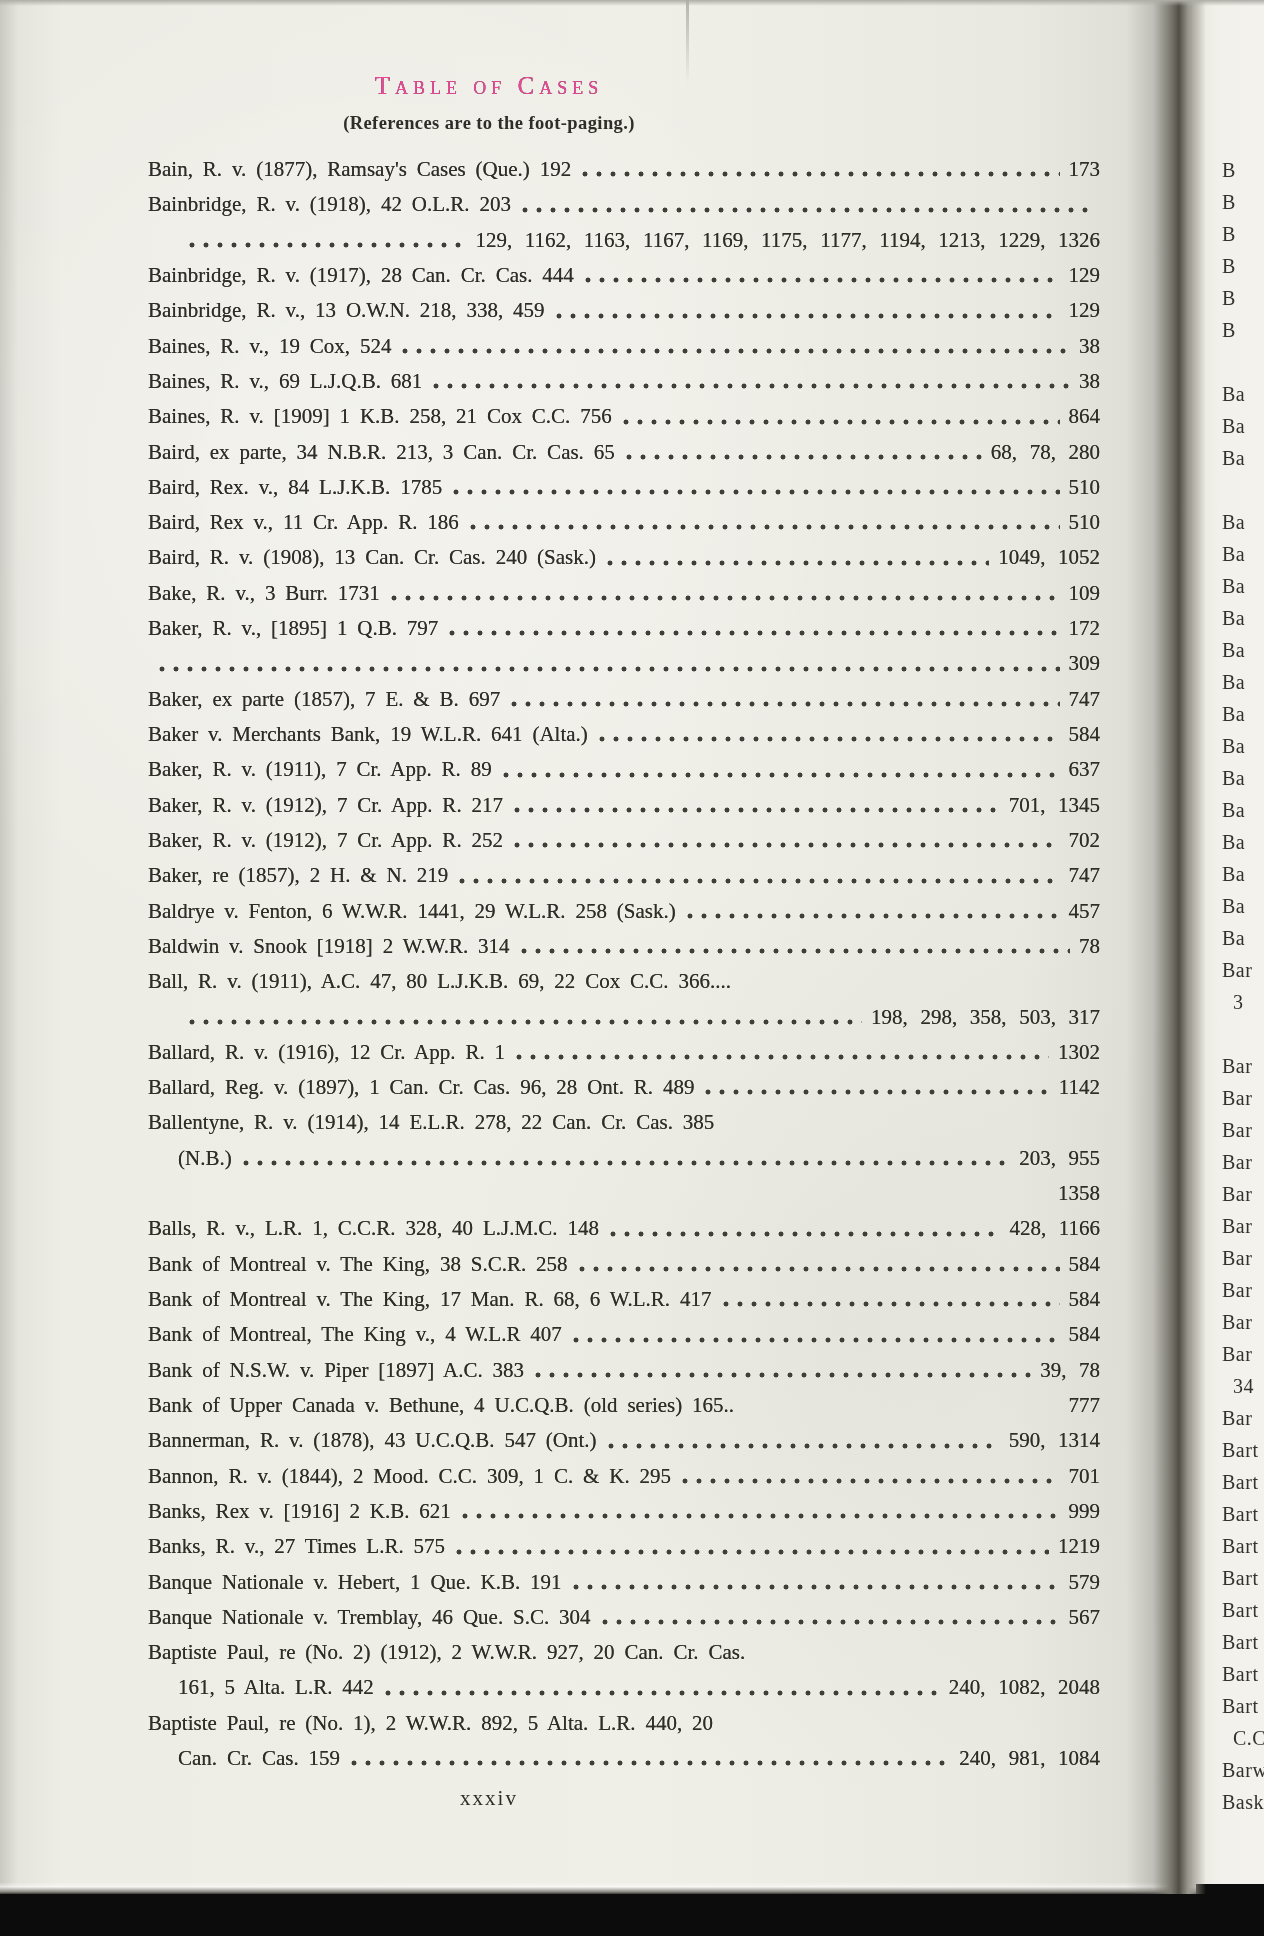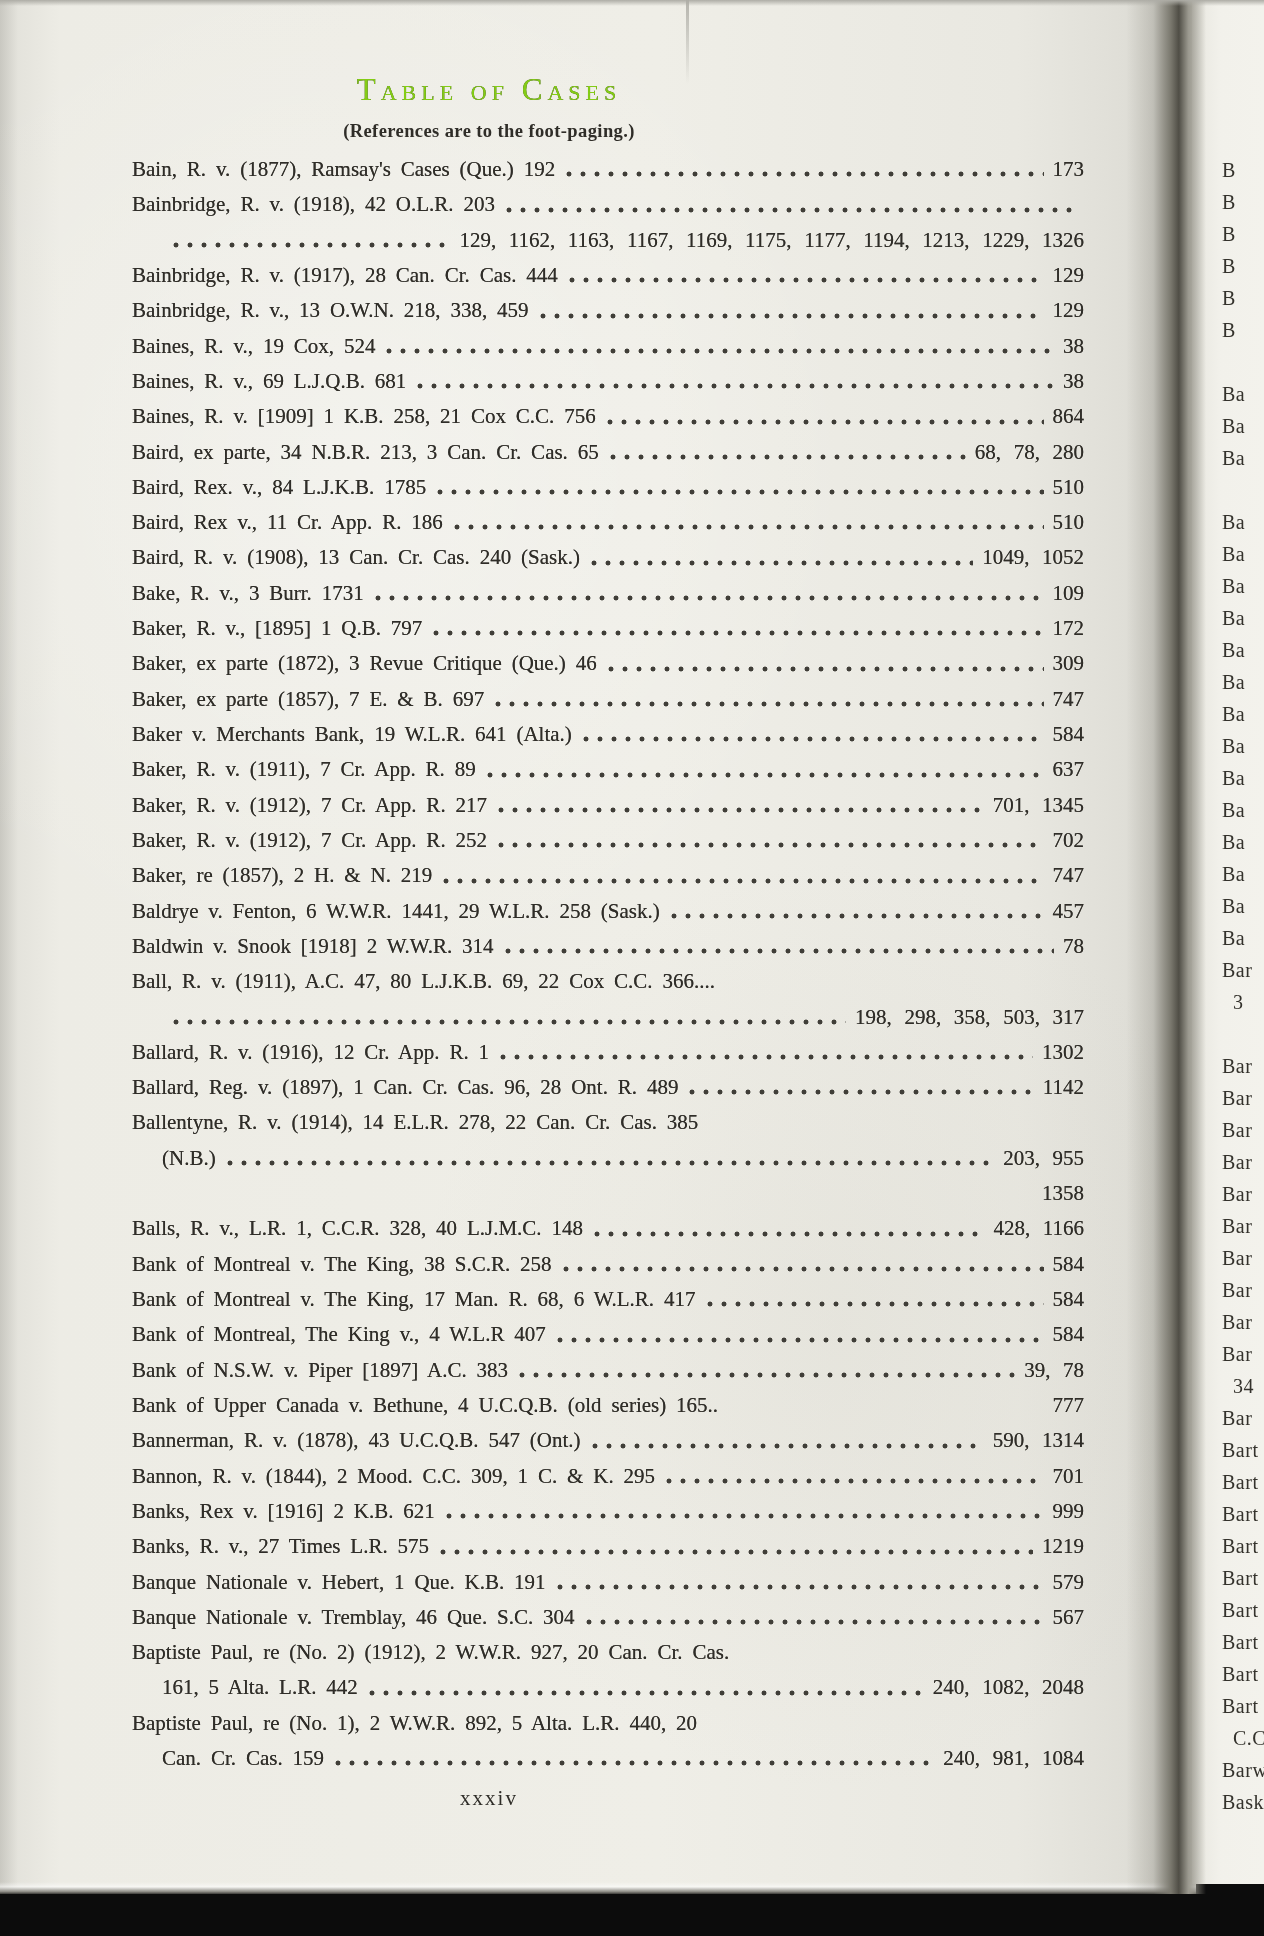--- a/index.html
+++ b/index.html
@@ -39,26 +39,26 @@
   }
   .frag{height:32px;}
   
   .crease{position:absolute;left:686px;top:0;width:3px;height:84px;
     background:linear-gradient(180deg,#b5b4ad,rgba(0,0,0,0));z-index:4;}
   .top-edge{position:absolute;left:0;top:0;width:100%;height:6px;
     background:linear-gradient(180deg,#aeada6,rgba(0,0,0,0));z-index:5;}
   
   .headings{position:absolute;left:28px;top:0;width:922px;text-align:center;z-index:2;}
   .title{
-    margin-top:72px;font-size:31px;font-variant:small-caps;letter-spacing:5px;
-    color:#84cc16;text-shadow:0 0 0.5px #2e2c27;
+    margin-top:72px;font-size:25px;font-variant:small-caps;letter-spacing:5px;
+    color:#ec4899;text-shadow:0 0 0.5px #2e2c27;
   }
   .subtitle{margin-top:13px;font-size:18.5px;font-weight:bold;letter-spacing:0.4px;}
   
-  .case-list{position:absolute;left:132px;top:152px;width:952px;z-index:2;}
+  .case-list{position:absolute;left:148px;top:152px;width:952px;z-index:2;}
   .row{display:flex;align-items:baseline;height:35.32px;line-height:35.32px;
     font-size:21px;text-shadow:0 0 0.4px rgba(47,45,40,0.8);}
   .row.ind{padding-left:30px;}
   .txt{white-space:pre;word-spacing:0.22em;}
   .lead{
     flex:1 1 auto;align-self:flex-end;height:12px;min-width:14px;
     margin:0 9px 7px 9px;
     background-image:radial-gradient(circle at 5px 6px,#403e38 2.1px,rgba(0,0,0,0) 2.8px);
     background-size:14px 12px;background-repeat:repeat-x;background-position:left bottom;
   }
@@ -144,21 +144,20 @@
         <span class="txt">Bake, R. v., 3 Burr. 1731</span>
         <span class="lead"></span>
         <span class="num">109</span>
       </div>
       <div class="row">
         <span class="txt">Baker, R. v., [1895] 1 Q.B. 797</span>
         <span class="lead"></span>
         <span class="num">172</span>
       </div>
       <div class="row">
-        <span class="txt">Baker, ex parte (1872), 3 Revue Critique (Que.) 46</span>
         <span class="lead"></span>
         <span class="num">309</span>
       </div>
       <div class="row">
         <span class="txt">Baker, ex parte (1857), 7 E. &amp; B. 697</span>
         <span class="lead"></span>
         <span class="num">747</span>
       </div>
       <div class="row">
         <span class="txt">Baker v. Merchants Bank, 19 W.L.R. 641 (Alta.)</span>

